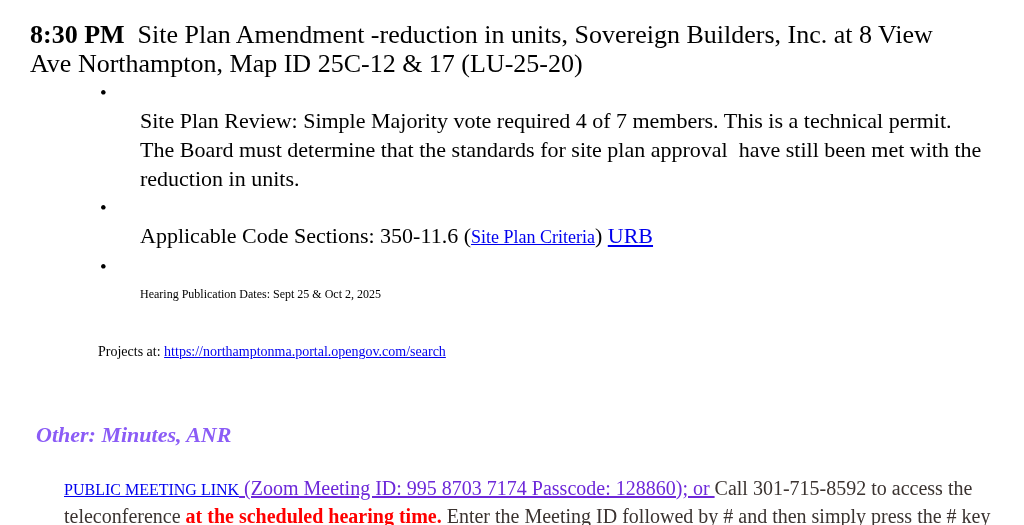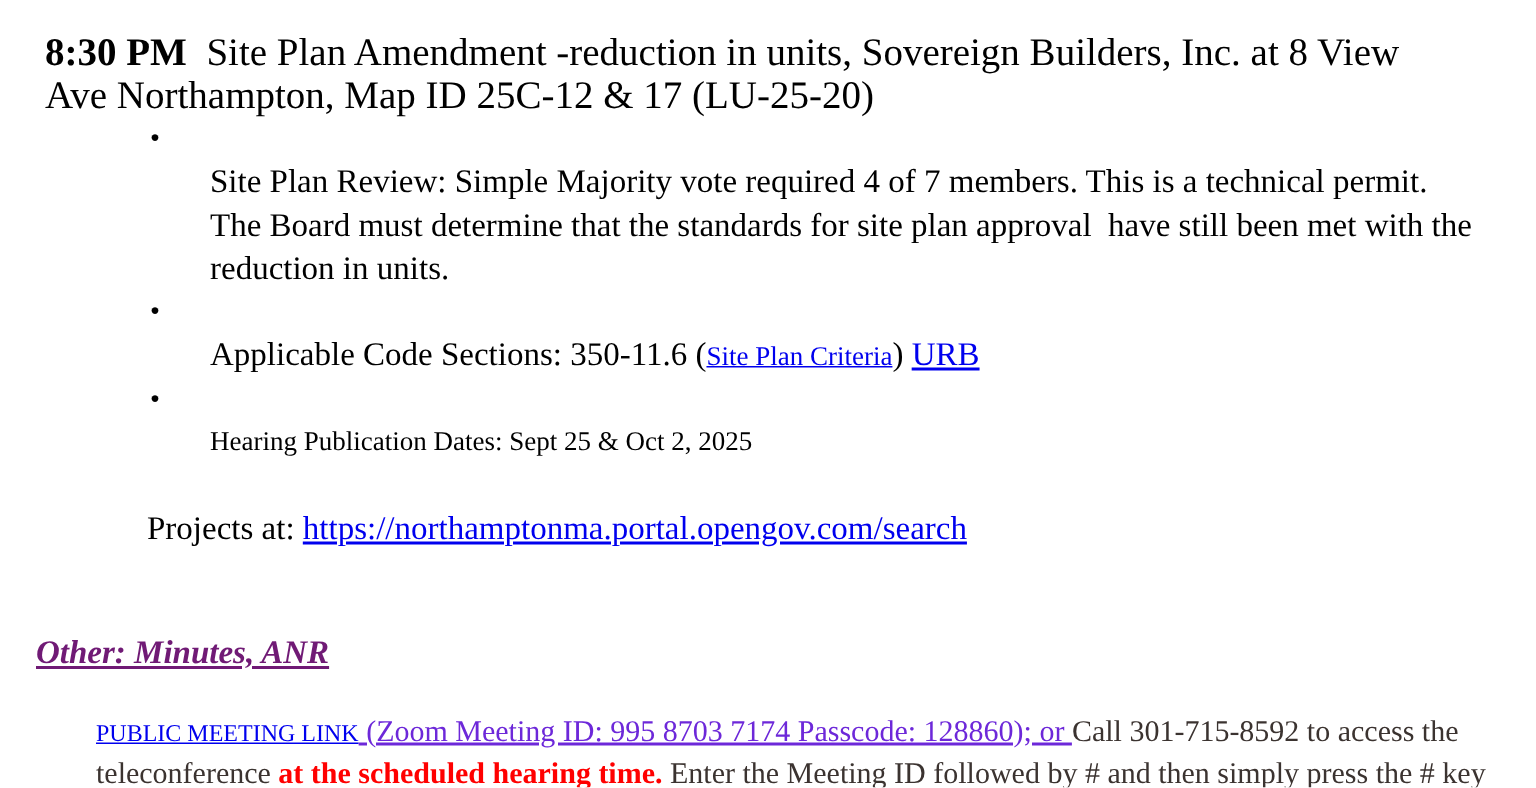--- a/index.html
+++ b/index.html
@@ -21,40 +21,39 @@
     font-size: 26px;
     line-height: 29px;
     color: #000000;
   }
   .heading .time { font-weight: bold; }
 
   .bullets { margin-left: 100px; }
   .bullet-row { display: flex; font-size: 22px; line-height: 29px; }
   .bullet-dot { flex: none; width: 40px; font-size: 19px; line-height: 29px; color: #000; }
   .bullet-text { width: 848px; margin-top: 28px; }
-  .bullet-text.small { font-size: 18px; }
+  .bullet-text.small { font-size: 12px; }
 
   .doc-link { color: #0000EE; text-decoration: underline; cursor: pointer; }
   .criteria-link { font-size: 18px; text-decoration: underline; }
 
   .projects-line {
     margin: 28px 0 16px 98px;
-    font-size: 22px;
+    font-size: 14px;
     line-height: 29px;
     width: 900px;
   }
 
   .other-line {
-    margin: 54px 0 0 24px;
+    margin: 54px 0 0 36px;
     font-size: 22px;
     line-height: 29px;
     font-weight: bold;
     font-style: italic;
-    color: #701a75;
-    text-decoration: underline;
+    color: #8b5cf6;
   }
 
   .meeting-para {
     margin: 26px 0 0 64px;
     width: 932px;
     font-size: 20px;
     line-height: 26px;
     color: #3B3330;
   }
   .meeting-para .muted { color: #6d28d9; text-decoration: underline; }

